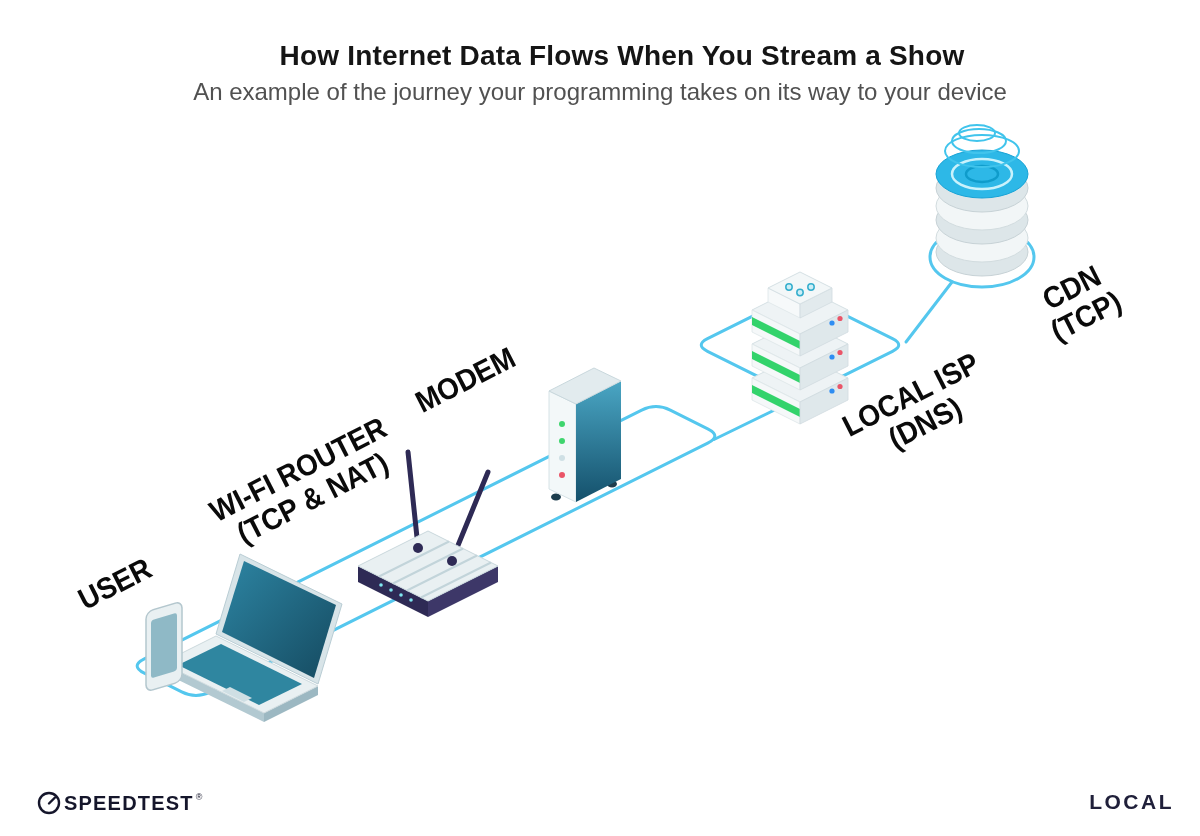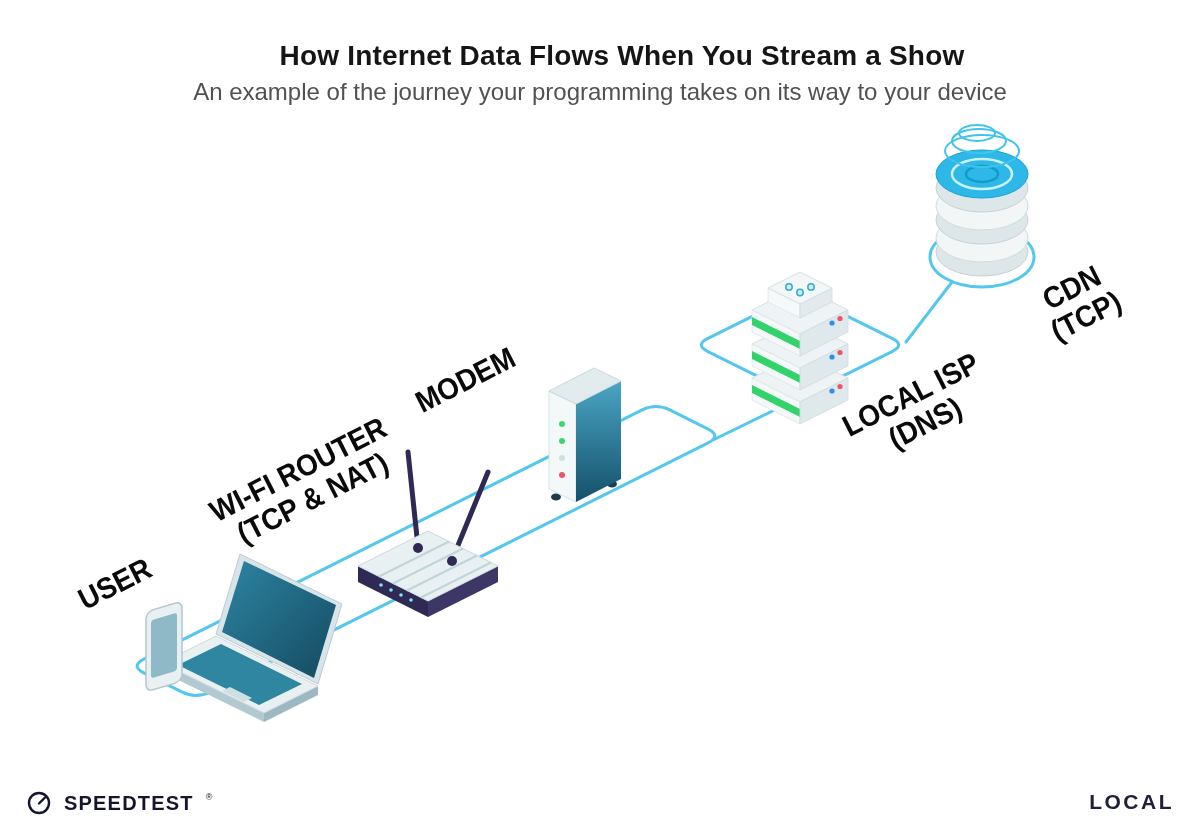--- a/index.html
+++ b/index.html
@@ -7,21 +7,21 @@
         font-family:"Liberation Sans",sans-serif;}
   .title{position:absolute;top:40px;left:0;right:0;text-align:center;
          font-size:28px;font-weight:700;color:#151515;letter-spacing:.2px;padding-left:44px;}
   .subtitle{position:absolute;top:78px;left:0;right:0;text-align:center;
          font-size:24px;font-weight:400;color:#515151;}
   .art{position:absolute;left:0;top:0;}
   .lbl{position:absolute;text-align:center;font-weight:700;color:#0a0a0a;
        font-size:30px;line-height:1.07;white-space:nowrap;
        transform:rotate(-27deg) scaleX(0.93);transform-origin:center;}
   .lbl .main,.lbl .sub{display:block;}
-  .footer-left{position:absolute;left:26px;bottom:20px;display:flex;align-items:center;gap:12px;margin-top:16px;}
+  .footer-left{position:absolute;left:36px;bottom:20px;display:flex;align-items:center;gap:2px;margin-top:16px;}
   .st-text{font-size:20px;font-weight:700;letter-spacing:1.2px;color:#15162b;}
   .st-mark{font-size:9px;color:#15162b;align-self:flex-start;margin-top:2px;}
   .footer-right{position:absolute;right:26px;bottom:22px;}
   .ookla-text{font-size:21px;font-weight:700;letter-spacing:2.5px;color:#20203a;}
 </style>
 </head>
 <body>
 
 <div class="page">
 

